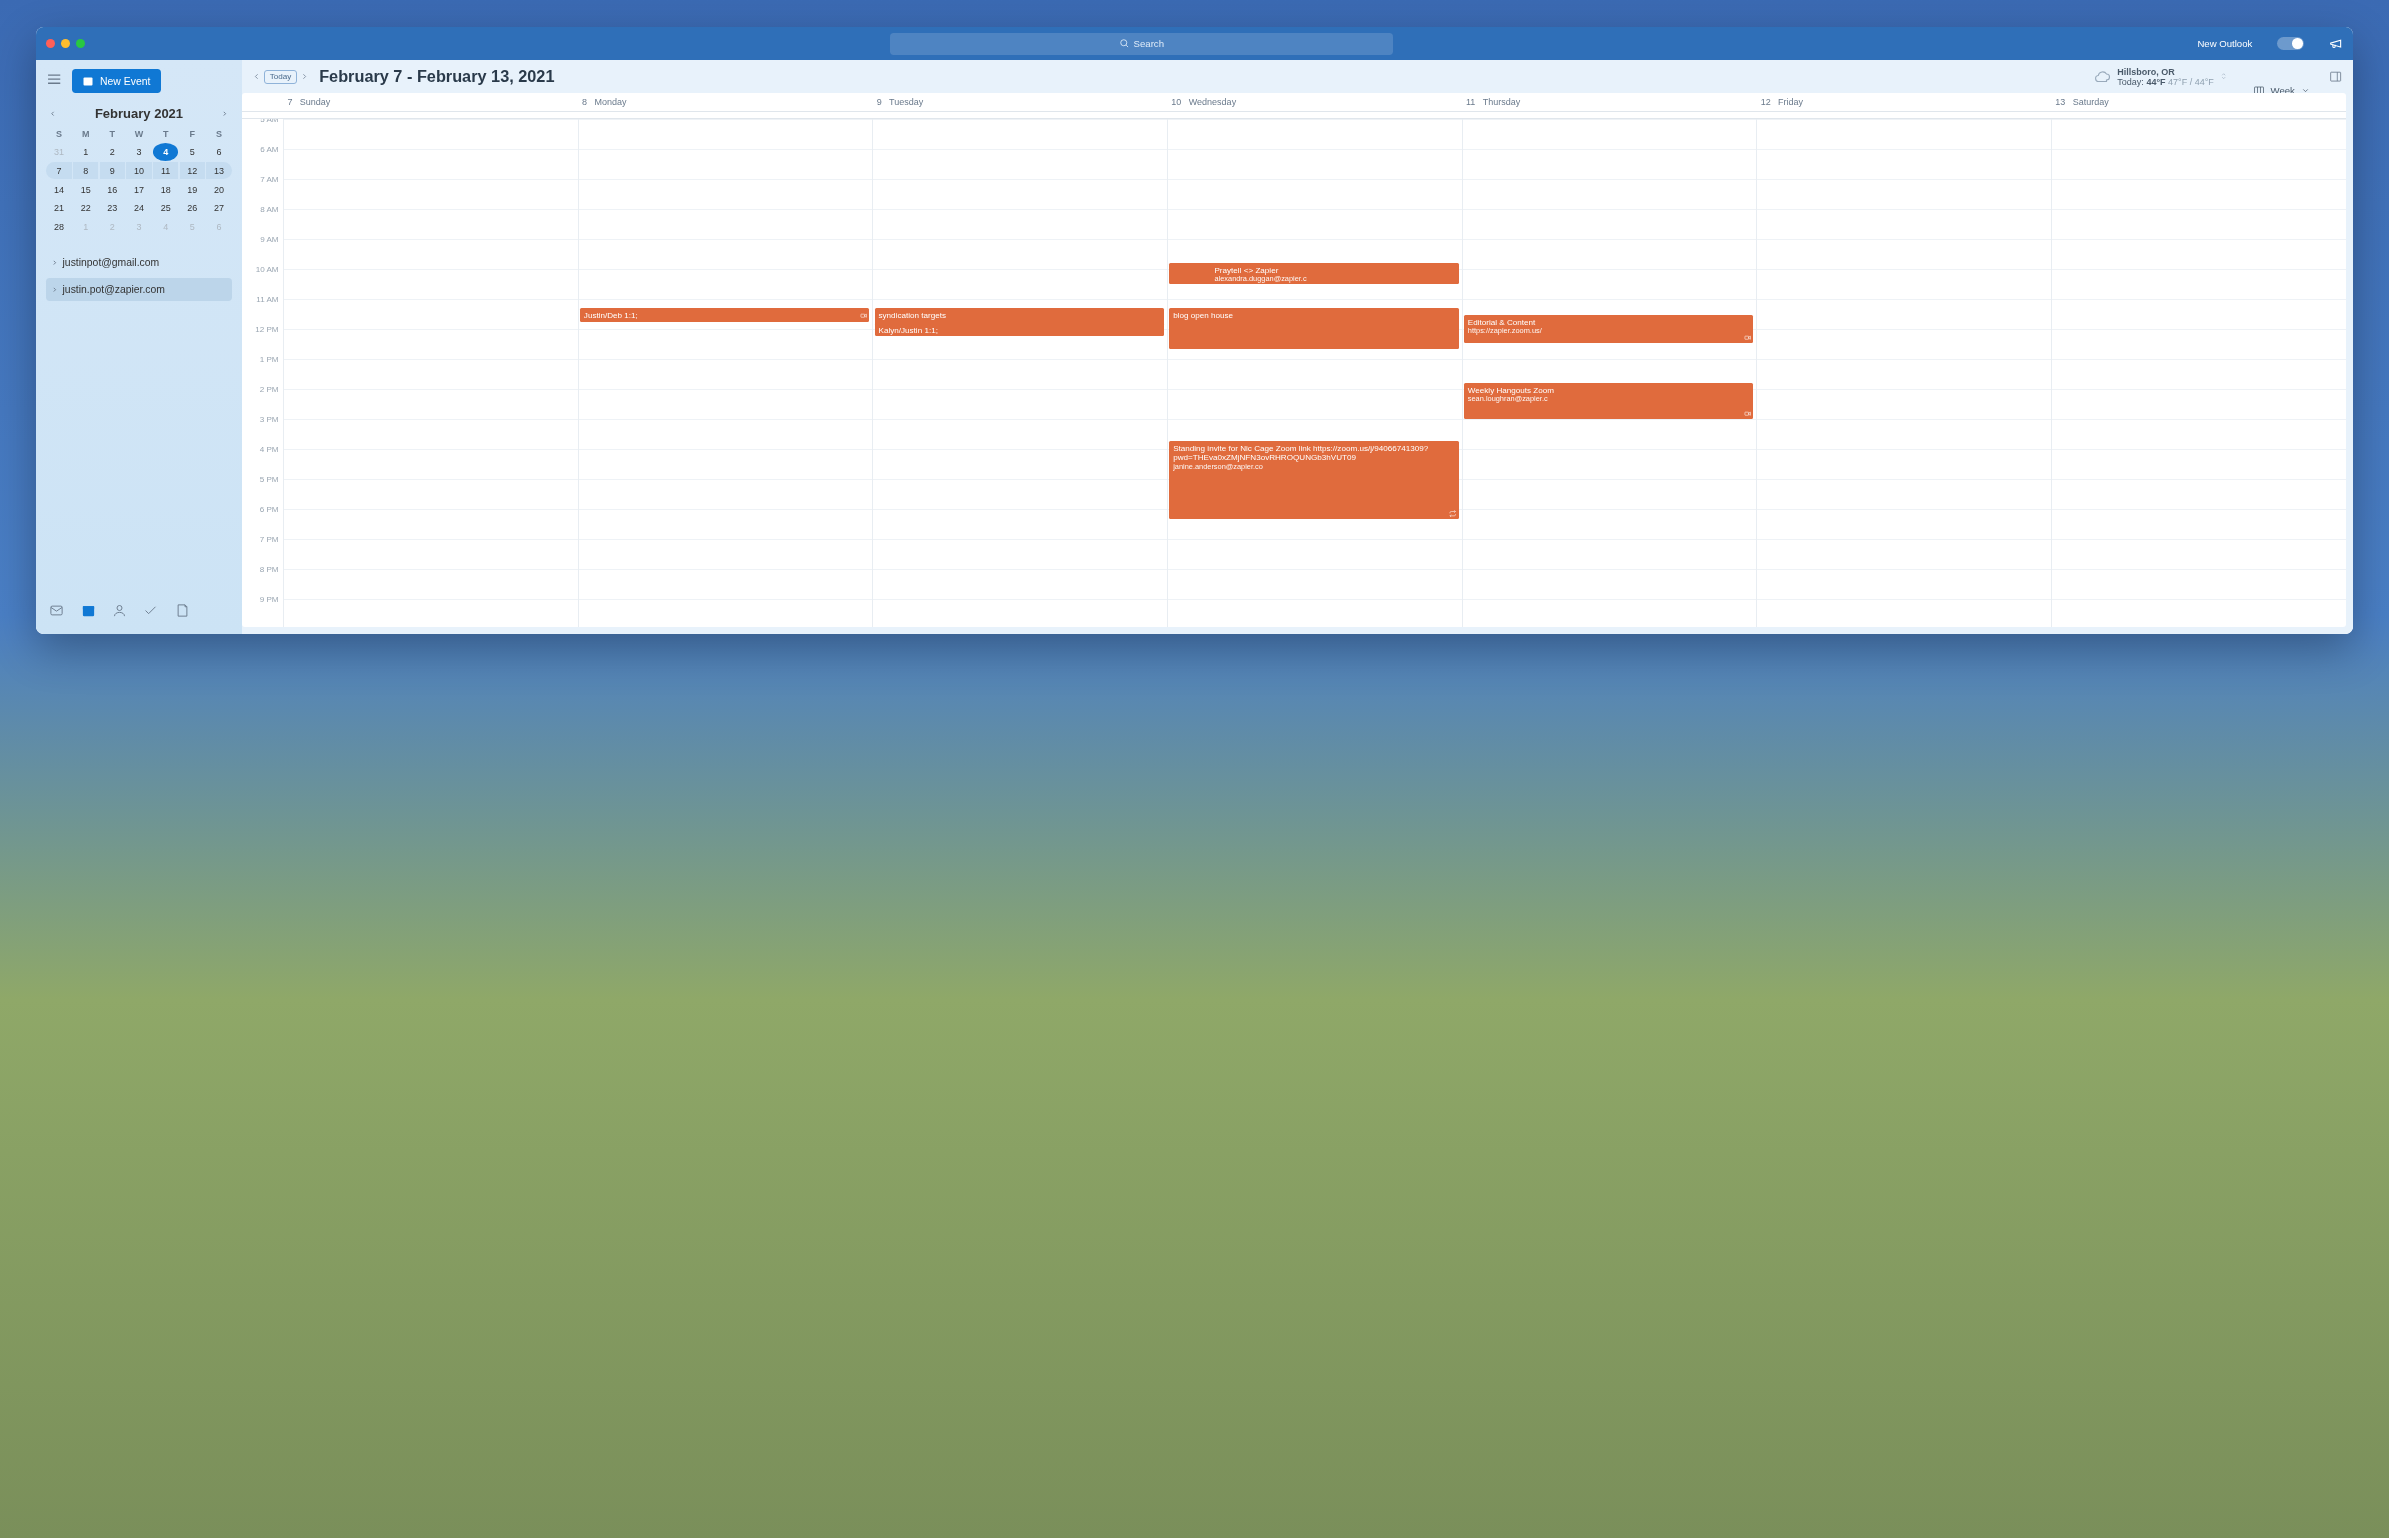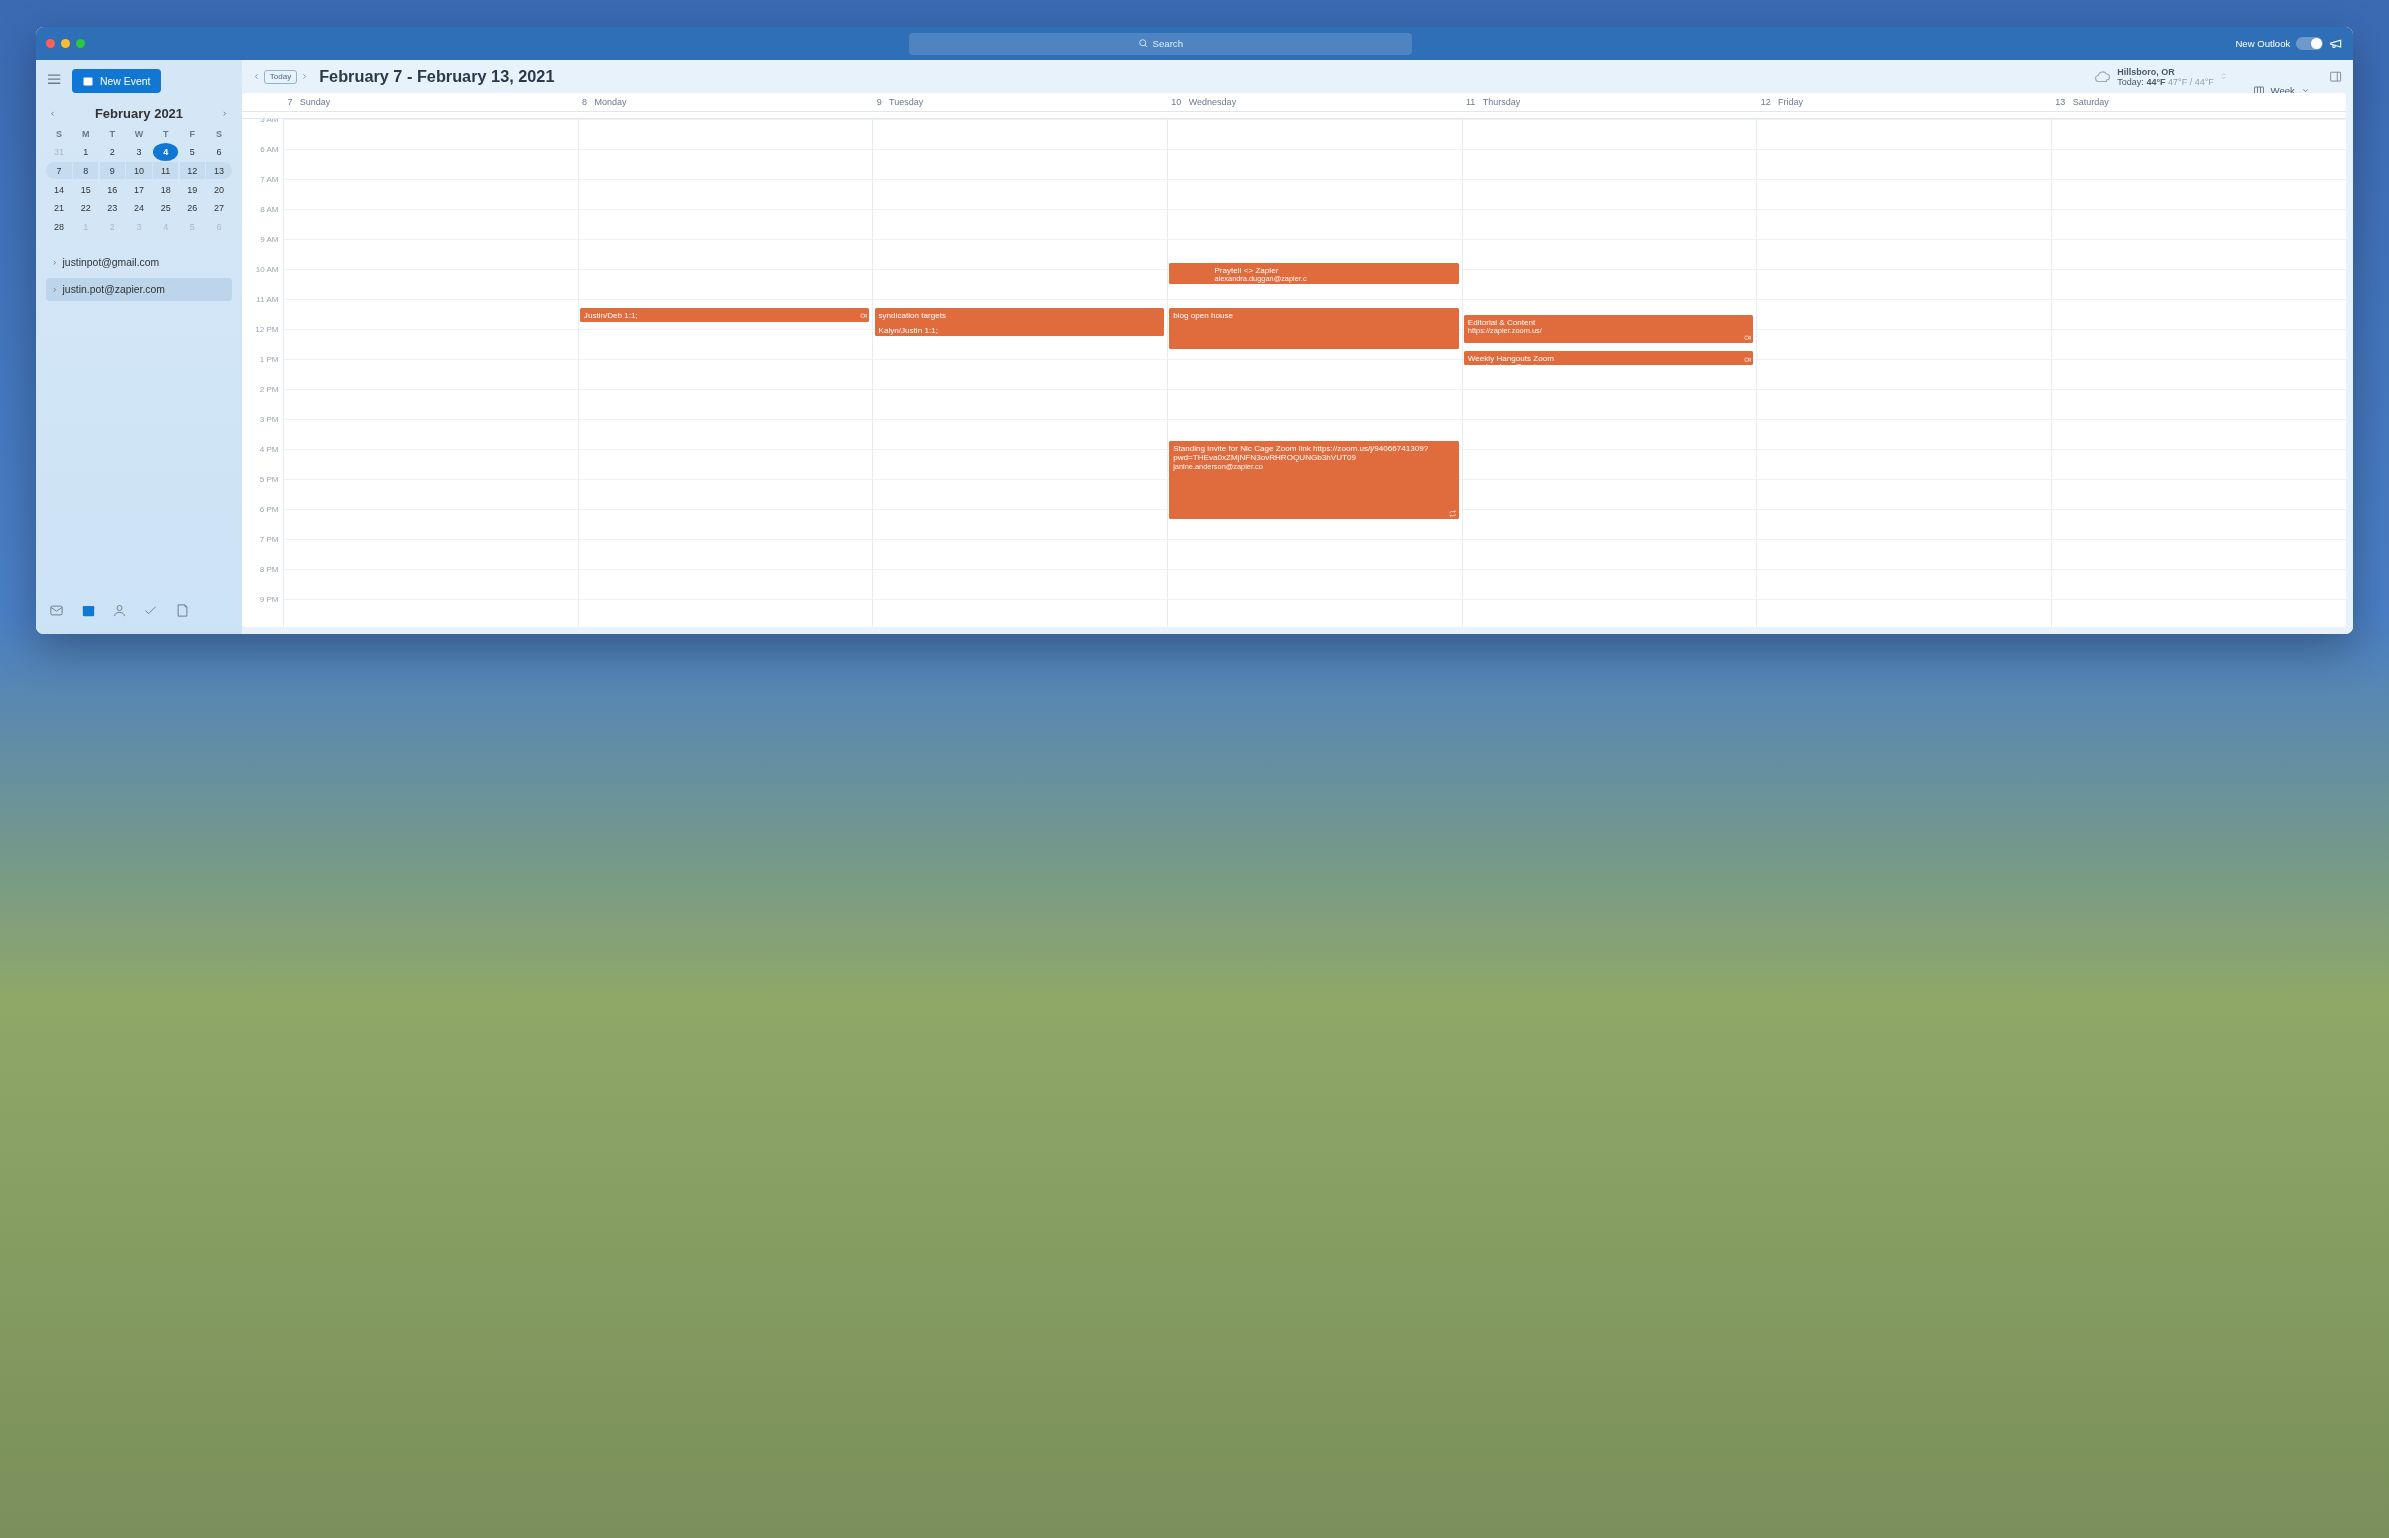--- a/index.html
+++ b/index.html
@@ -4,21 +4,21 @@
 <style>
 * { box-sizing: border-box; margin: 0; padding: 0; font-family: -apple-system, BlinkMacSystemFont, "Segoe UI", sans-serif; }
 body { background: linear-gradient(180deg, #3b6ab3 0%, #4a7fc5 40%, #8fa868 65%, #7a8f5a 100%); height: 100vh; overflow: hidden; display: flex; align-items: flex-start; justify-content: center; padding: 27px 36px 0; }
 .window { width: 100%; height: 607px; background: #fff; border-radius: 7.4px; overflow: hidden; box-shadow: 0 15px 44px rgba(0,0,0,0.3); display: flex; flex-direction: column; }
 .titlebar { height: 33px; background: #2f6fb8; display: flex; align-items: center; padding: 0 10.4px; gap: 6px; }
 .traffic { display: flex; gap: 6px; }
 .traffic span { width: 9px; height: 9px; border-radius: 50%; }
 .tr-red { background:#ff5f57;} .tr-yel{background:#ffbd2e;} .tr-grn{background:#28c840;}
 .searchbar { flex: 0 0 503px; margin: 0 auto; height: 22px; background: rgba(255,255,255,0.15); border-radius: 3.7px; display:flex; align-items:center; justify-content:center; color:#e0ecf9; font-size:9.6px; gap:4.4px;}
 .searchbar svg{width:10.4px;height:10.4px;}
-.titlebar-right { display:flex; align-items:center; gap:6px; color:#fff; font-size:9.6px;}
+.titlebar-right { display:flex; align-items:center; gap:25px; color:#fff; font-size:9.6px;}
 .toggle { width:27px; height:13.3px; background:rgba(255,255,255,0.3); border-radius:7.4px; position:relative;}
 .toggle::after{content:'';width:10.4px;height:10.4px;background:#fff;border-radius:50%;position:absolute;right:1.5px;top:1.5px;}
 .ann-icon{width:13.3px;height:13.3px;}
 .body { flex:1; display:flex; background:#e8f2fb; overflow:hidden;}
 .sidebar { width:206px; background:linear-gradient(180deg,#d5e7f7,#cce3f5); display:flex; flex-direction:column; padding:9px 10.4px;}
 .sidebar-top { display:flex; align-items:center; gap:9px;}
 .hamburger svg{width:16.3px;height:16.3px;color:#6a7a8c;}
 .new-event-btn { background:#1078d4; color:#fff; border:none; border-radius:3.7px; padding:6px 10.4px; font-size:10.4px; display:flex; align-items:center; gap:6px; cursor:pointer;}
 .new-event-btn svg{width:12px;height:12px;}
 .mini-cal { margin-top:13.3px;}
@@ -435,21 +435,21 @@
                   <div class="hr-line"></div>
                   <div class="hr-line"></div>
                   <div class="event" style="top: 196px; height: 28px;">
                     <div class="ev-t">Editorial &amp; Content</div>
                     <div class="ev-s">https://zapier.zoom.us/</div>
                     <svg class="ev-ic" viewBox="0 0 24 24" fill="none" stroke="#fff" stroke-width="2">
                       <rect x="3" y="7" width="12" height="10" rx="1"></rect>
                       <polygon points="15 10 21 7 21 17 15 14"></polygon>
                     </svg>
                   </div>
-                  <div class="event" style="top: 232px; height: 14px;">
+                  <div class="event" style="top: 264px; height: 36px;">
                     <div class="ev-t">Weekly Hangouts Zoom</div>
                     <div class="ev-s">sean.loughran@zapier.c</div>
                     <svg class="ev-ic" viewBox="0 0 24 24" fill="none" stroke="#fff" stroke-width="2">
                       <rect x="3" y="7" width="12" height="10" rx="1"></rect>
                       <polygon points="15 10 21 7 21 17 15 14"></polygon>
                     </svg>
                   </div>
                 </div>
                 <div class="daycol">
                   <div class="hr-line"></div>

